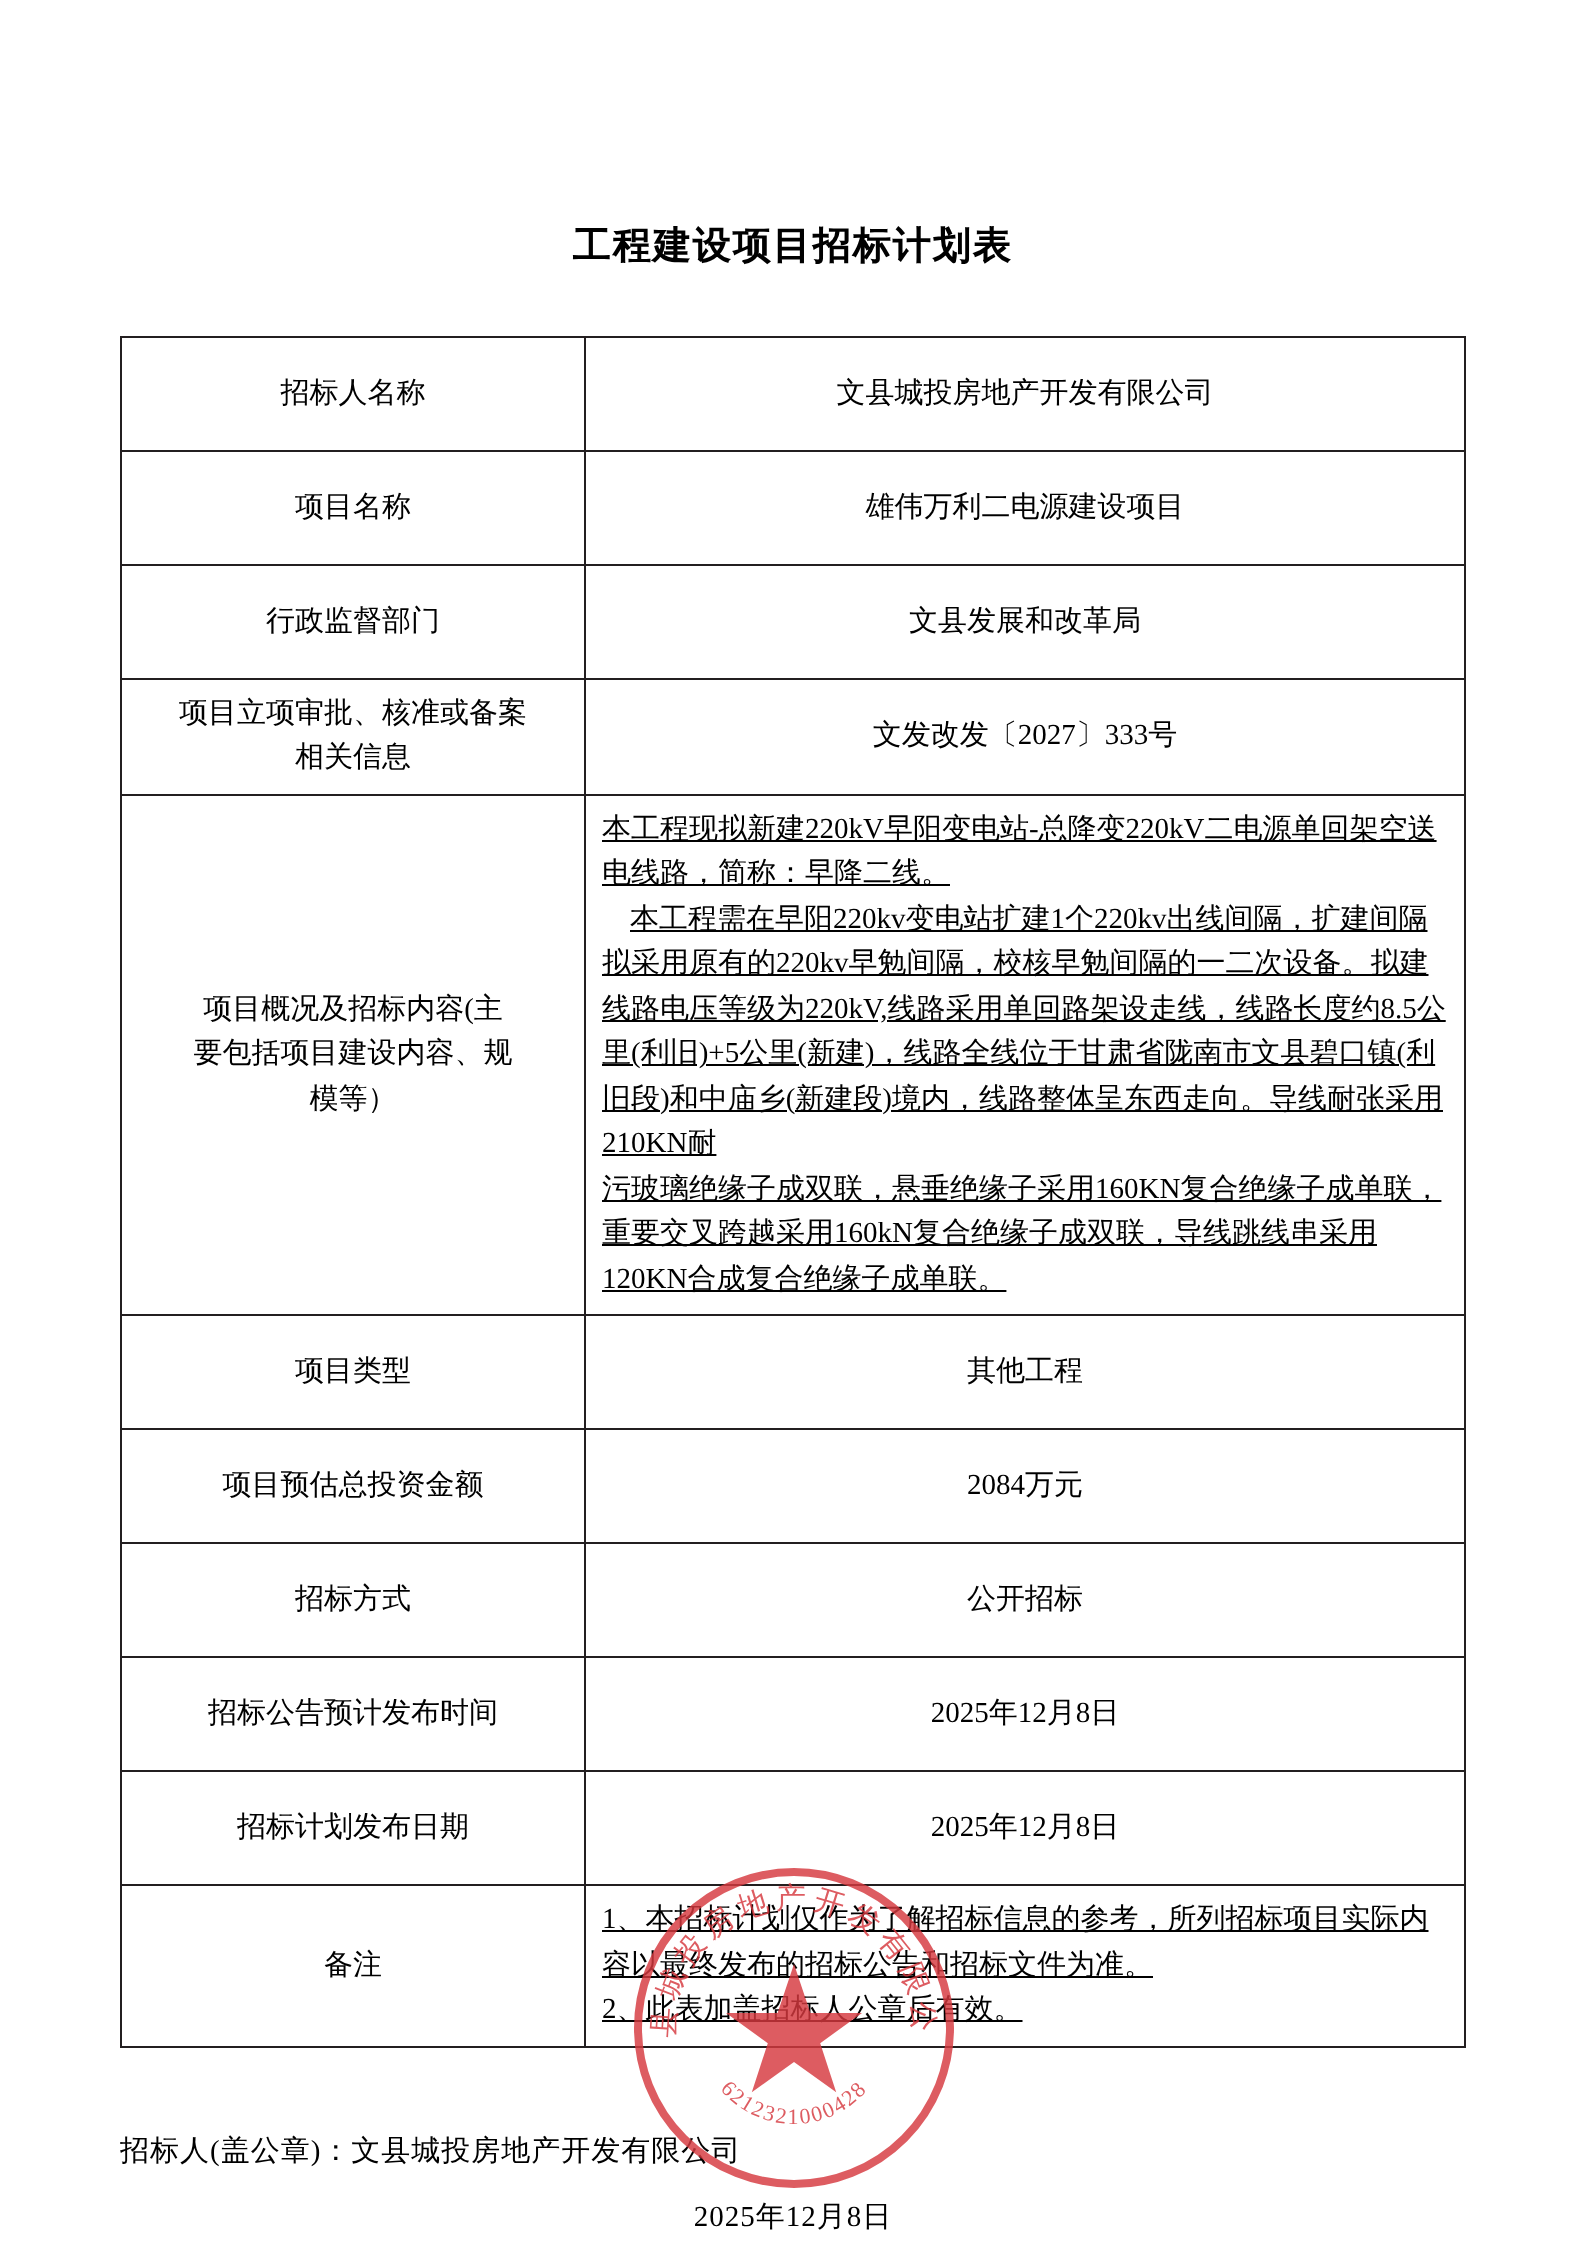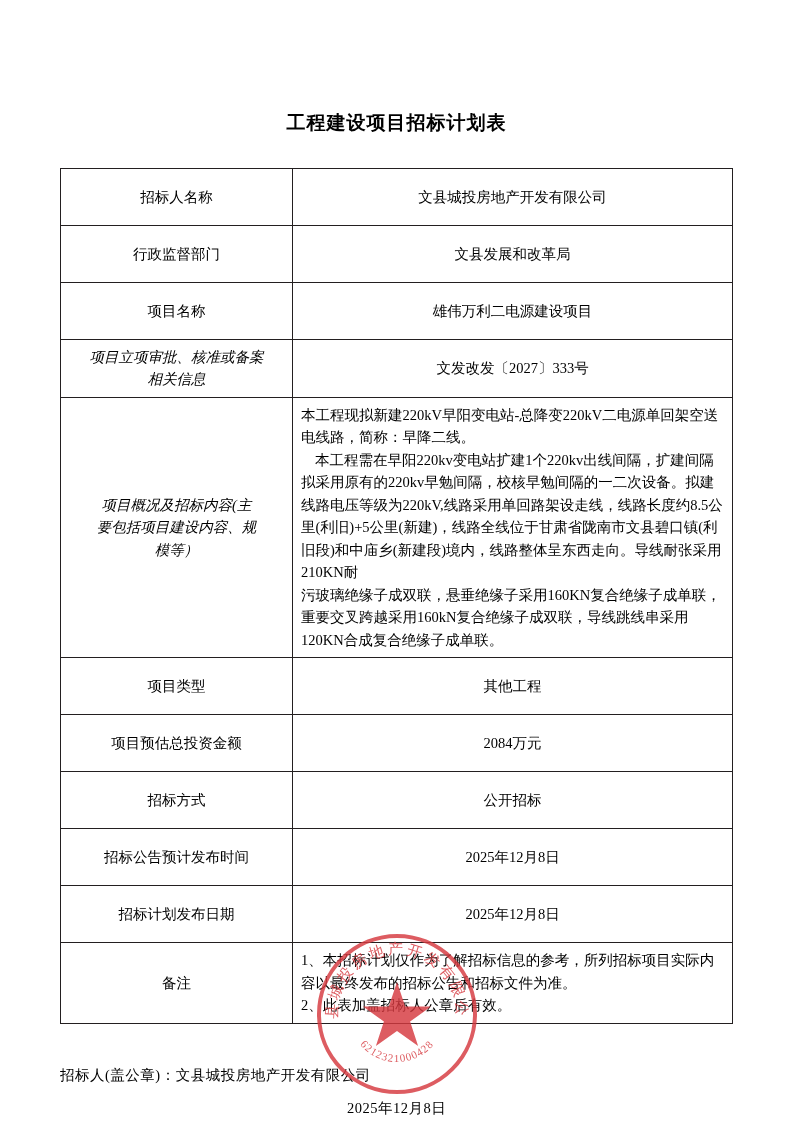--- a/index.html
+++ b/index.html
@@ -48,24 +48,24 @@
     text-align: center;
     padding: 10px 14px;
   }
   td.value {
     text-align: center;
     padding: 10px 14px;
   }
   td.value-left {
     text-align: left;
     padding: 10px 10px 10px 12px;
+    text-decoration: underline;
   }
   .label-2line {
     line-height: 1.5;
-    font-style: italic;
   }
   .row-tall td {
     height: 44px;
   }
   .desc {
     font-size: 14.3px;
     line-height: 1.62;
     text-align: justify;
   }
   .desc p {
@@ -117,26 +117,26 @@
 
   <h1 class="doc-title">工程建设项目招标计划表</h1>
 
   <table class="main">
     <tbody>
       <tr class="row-tall">
         <td class="label">招标人名称</td>
         <td class="value">文县城投房地产开发有限公司</td>
       </tr>
       <tr class="row-tall">
+        <td class="label">项目名称</td>
+        <td class="value">雄伟万利二电源建设项目</td>
+      </tr>
+      <tr class="row-tall">
         <td class="label">行政监督部门</td>
         <td class="value">文县发展和改革局</td>
-      </tr>
-      <tr class="row-tall">
-        <td class="label">项目名称</td>
-        <td class="value">雄伟万利二电源建设项目</td>
       </tr>
       <tr class="row-tall">
         <td class="label label-2line">
           <div>项目立项审批、核准或备案</div>
           <div>相关信息</div>
         </td>
         <td class="value">文发改发〔2027〕333号</td>
       </tr>
       <tr>
         <td class="label label-2line">

